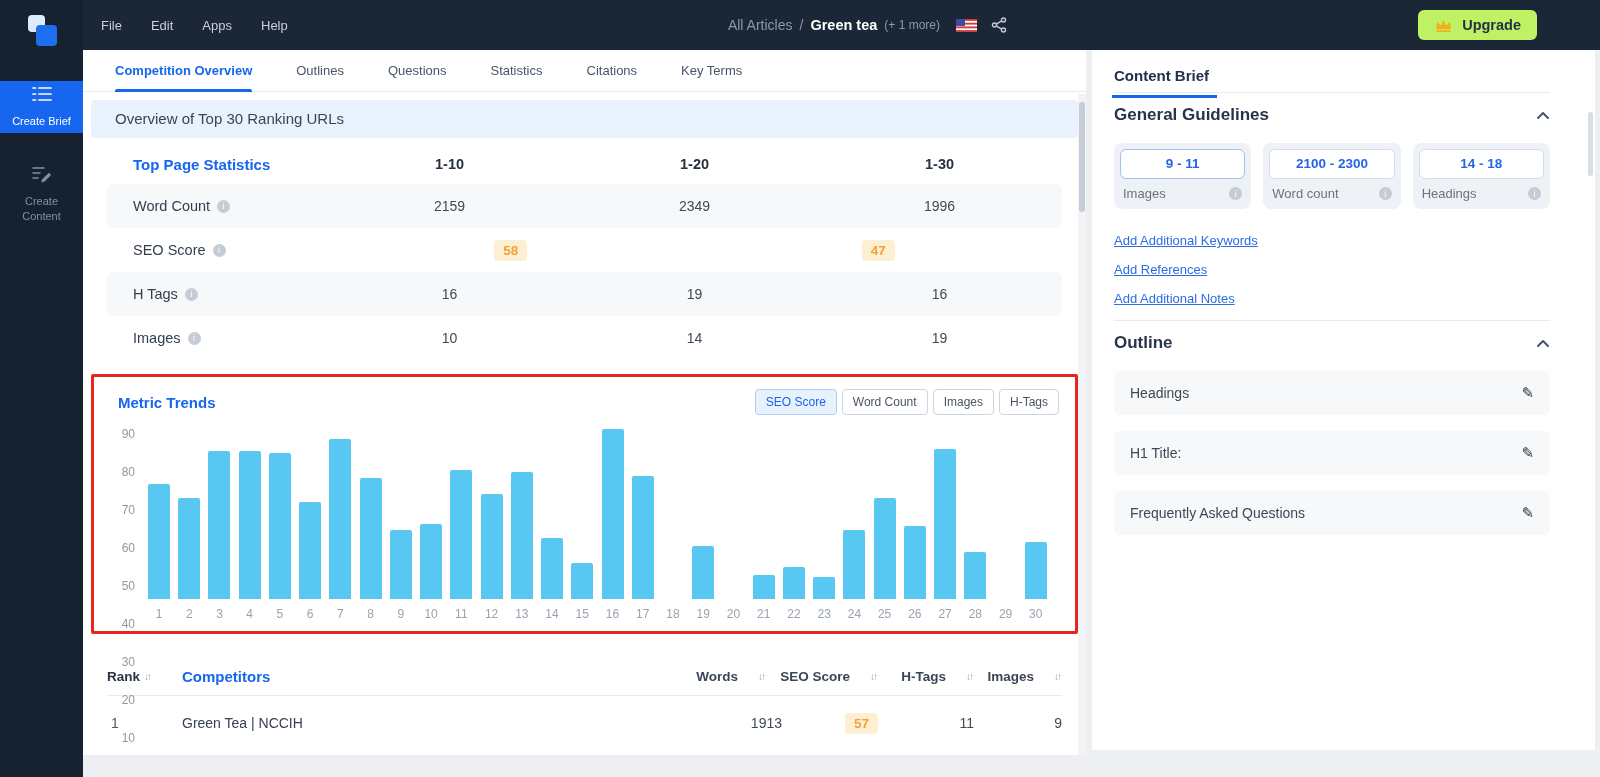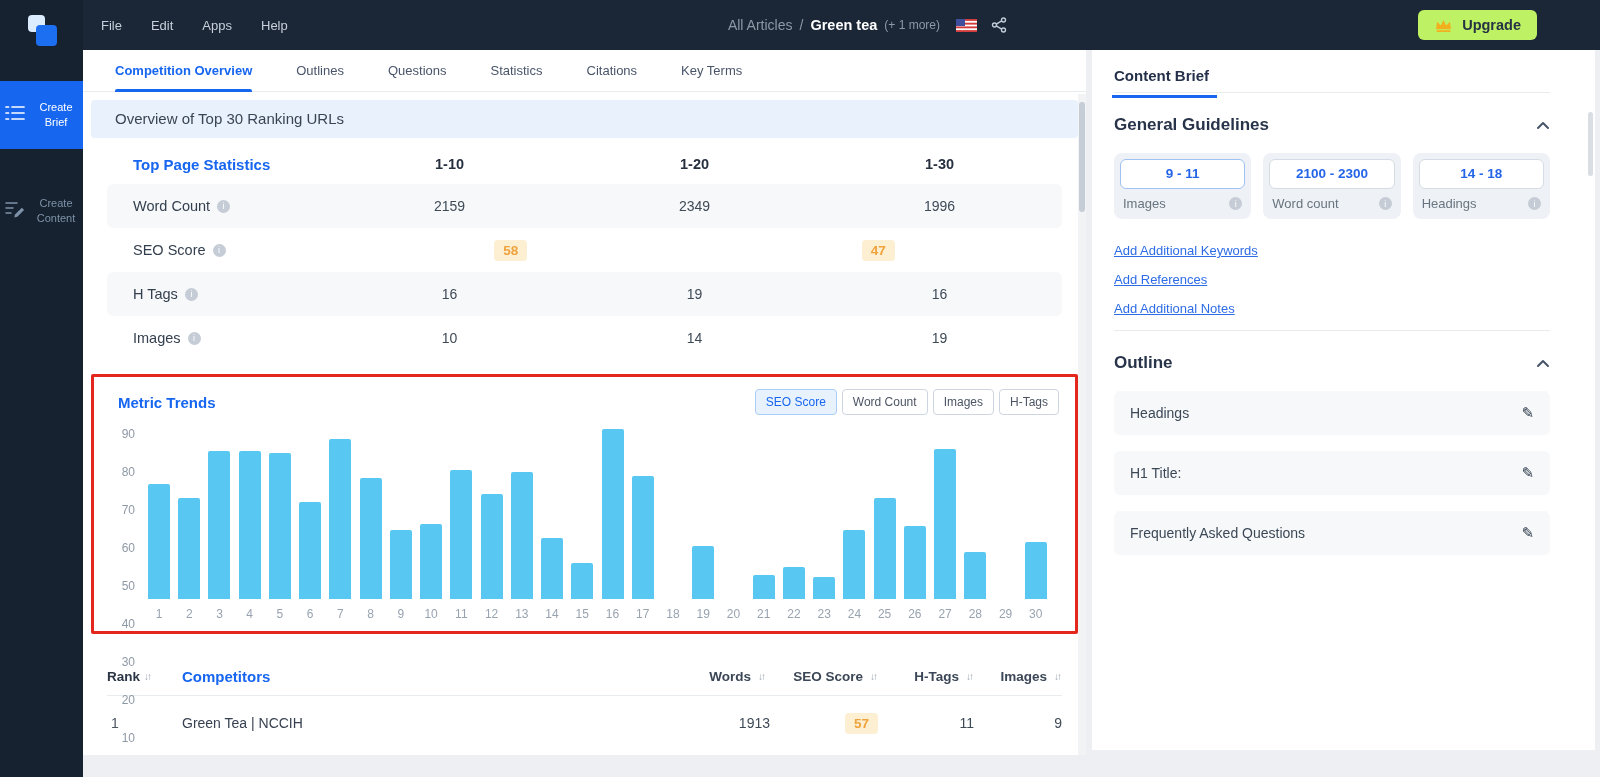--- a/index.html
+++ b/index.html
@@ -3,21 +3,21 @@
 <meta charset="utf-8">
 <style>
   *{margin:0;padding:0;box-sizing:border-box;}
   html,body{width:1600px;height:777px;overflow:hidden;background:#edeff2;
     font-family:"Liberation Sans","DejaVu Sans",sans-serif;}
   .app{display:flex;height:777px;}
 
   
   .sidebar{width:83px;background:#162230;display:flex;flex-direction:column;align-items:center;flex-shrink:0;}
   .logo{margin-top:13px;cursor:pointer;}
-  .side-item{width:100%;margin-top:28px;display:flex;flex-direction:row;align-items:center;gap:7px;padding:19px 4px;cursor:pointer;}
+  .side-item{width:100%;margin-top:28px;display:flex;flex-direction:column;align-items:center;gap:7px;padding:4px 4px;cursor:pointer;}
   .side-item .side-label{font-size:11px;color:#7d92a8;text-align:center;line-height:1.35;width:62px;}
   .side-item.active{background:#1766f0;margin-top:24px;}
   .side-item.active .side-label{color:#fff;}
 
   
   .main-area{flex:1;display:flex;flex-direction:column;min-width:0;}
   .topbar{height:50px;background:#1b2737;display:flex;align-items:center;padding:0 63px 0 18px;flex-shrink:0;}
   .menu{display:flex;}
   .menu-item{color:#c7d0da;font-size:13px;margin-right:29px;cursor:pointer;}
   .crumb{flex:1;display:flex;align-items:center;justify-content:center;gap:7px;}
@@ -75,38 +75,38 @@
   .bar-col{width:22px;display:flex;flex-direction:column;justify-content:flex-end;}
   .bar{width:100%;border-radius:2px 2px 0 0;}
   .xtick{height:24px;line-height:30px;text-align:center;font-size:12px;color:#98a3b0;}
 
   
   .competitors{margin:24px 24px 0;}
   .comp-head{display:flex;align-items:center;height:38px;border-bottom:1px solid #e9ecef;}
   .comp-rank{width:75px;display:flex;align-items:center;gap:4px;font-size:13.5px;font-weight:700;color:#2b3545;cursor:pointer;}
   .comp-title{flex:1;font-size:15px;font-weight:700;color:#1766f0;cursor:pointer;}
   .comp-cols{display:flex;}
-  .comp-col{display:flex;align-items:center;justify-content:flex-end;gap:7px;font-size:13.5px;
+  .comp-col{display:flex;align-items:center;justify-content:flex-end;gap:20px;font-size:13.5px;
     font-weight:700;color:#3b4656;cursor:pointer;}
   .sort{font-size:10px;color:#9aa5b2;letter-spacing:-2px;font-weight:400;padding-right:2px;}
   .comp-row{display:flex;align-items:center;height:54px;}
   .comp-row .comp-rank{font-weight:400;color:#4b5563;font-size:14px;padding-left:4px;}
   .comp-name{flex:1;font-size:14px;color:#374151;}
   .comp-col.val{font-weight:400;color:#3f4a57;font-size:14px;}
 
   
   .v-scroll{position:absolute;top:44px;bottom:0;right:0;width:8px;background:#f1f3f5;}
   .v-thumb{position:absolute;top:8px;right:1px;width:6px;height:110px;background:#c6cdd6;border-radius:3px;cursor:pointer;}
   .p-thumb{position:absolute;top:62px;right:2px;width:5px;height:64px;background:#d9dee5;border-radius:3px;cursor:pointer;}
 
   
   .panel-tab-row{border-bottom:1px solid #e9ecef;padding:17px 0 7px;}
   .panel-tab{display:inline-block;position:relative;font-size:15px;font-weight:700;color:#24304a;cursor:pointer;}
   .panel-tab::after{content:'';position:absolute;left:-2px;right:-8px;bottom:-14px;height:3px;background:#1766f0;}
-  .sect-head{margin-top:22px;display:flex;align-items:center;justify-content:space-between;gap:7px;}
+  .sect-head{margin-top:12px;display:flex;align-items:center;justify-content:space-between;gap:7px;}
   .sect-title{font-size:17px;font-weight:700;color:#28344a;}
   .chevron{cursor:pointer;display:flex;}
   .gcards{margin-top:18px;display:flex;gap:12px;}
   .gcard{flex:1;background:#eef1f5;border-radius:8px;padding:6px 6px 8px;}
   .gbox{background:#fff;border:1.5px solid #d5dce5;border-radius:6px;height:30px;line-height:27px;
     text-align:center;color:#2465e8;font-size:13.5px;font-weight:700;cursor:pointer;}
   .gbox.sel{border-color:#9fc2f3;}
   .glabel-row{margin-top:7px;display:flex;align-items:center;justify-content:space-between;padding:0 3px;}
   .glabel{font-size:13px;color:#68747f;}
   .blinks{margin-top:24px;}
@@ -428,21 +428,21 @@
                   <span class="sort">↓↑</span>
                 </div>
               </div>
           </div>
           <div>
               <div class="comp-row">
                 <div class="comp-rank">1</div>
                 <div class="comp-name">Green Tea | NCCIH</div>
                 <div class="comp-cols">
                   <div class="comp-col val" style="width: 88px;">1913</div>
-                  <div class="comp-col val" style="width: 108px;">
+                  <div class="comp-col val" style="width: 96px;">
                     <span class="badge">57</span>
                   </div>
                   <div class="comp-col val" style="width: 96px;">11</div>
                   <div class="comp-col val" style="width: 88px;">9</div>
                 </div>
               </div>
             </div>
         </div>
 
         <div class="v-scroll">

